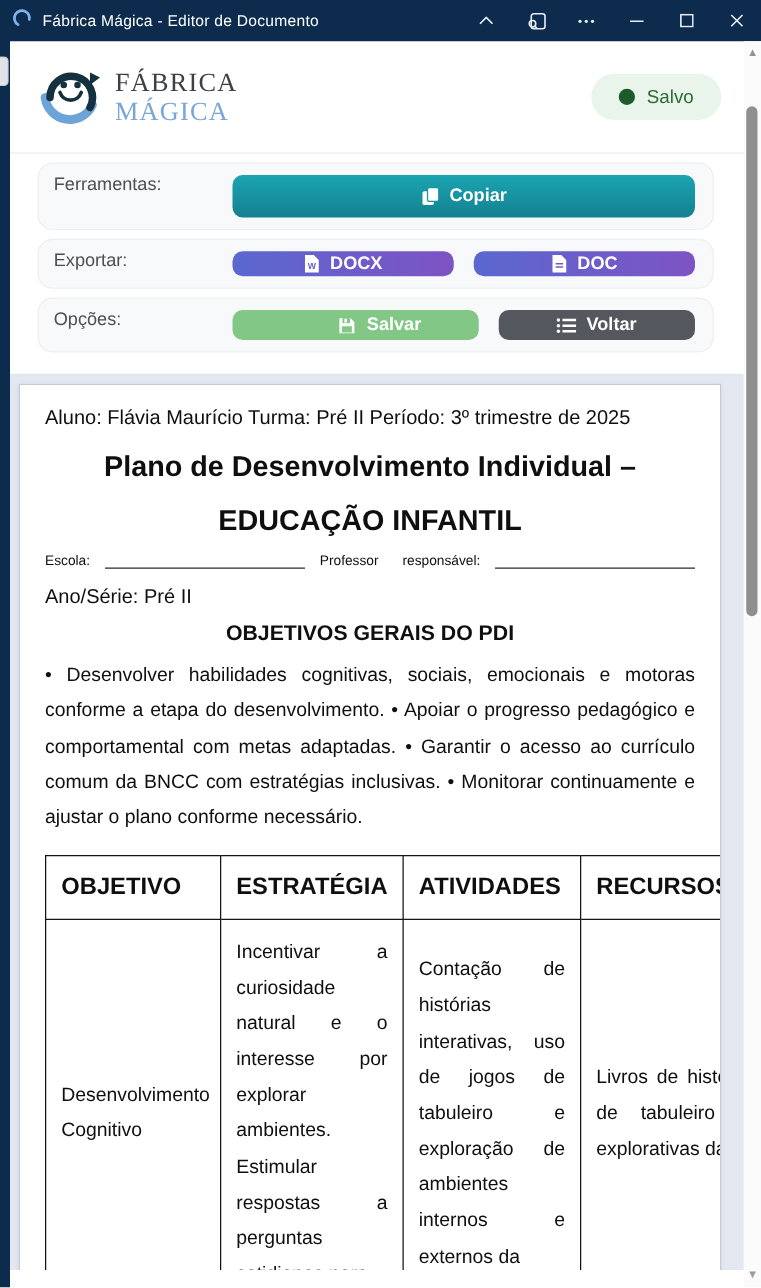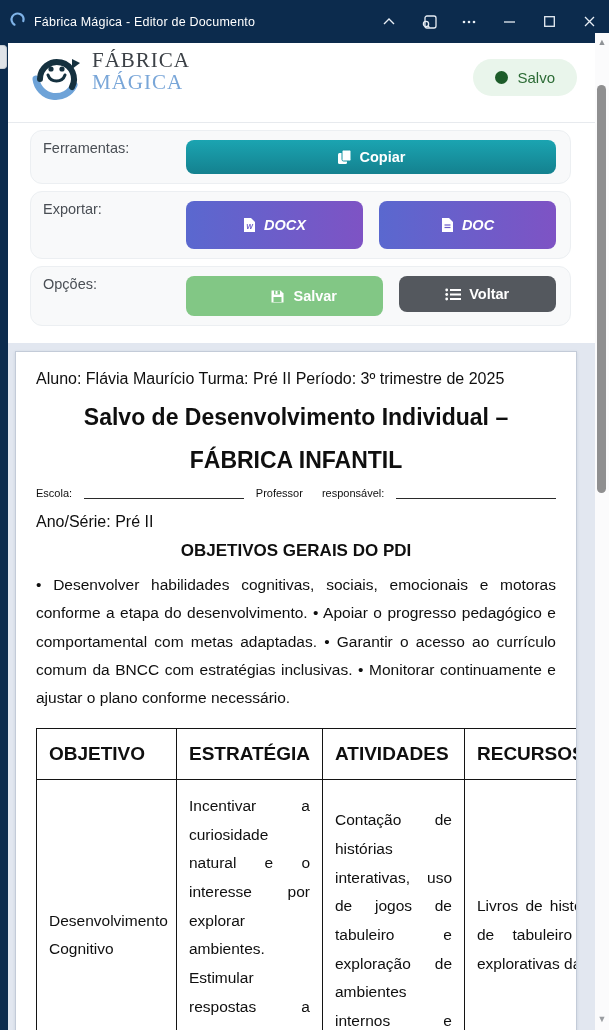--- a/index.html
+++ b/index.html
@@ -1,59 +1,59 @@
 <!DOCTYPE html>
 <html><head>
 <meta charset="utf-8">
 <style>
   * { margin:0; padding:0; box-sizing:border-box; }
   html,body { width:609px; height:1030px; overflow:hidden; }
   body { font-family:"Liberation Sans", sans-serif; background:#fff; position:relative; }
 
   
   .left-strip { position:absolute; left:0; top:0; width:8px; height:1030px; background:#0c2b4d; z-index:5; }
-  .titlebar { position:absolute; left:0; top:0; width:609px; height:43px; background:#0c2b4d;
+  .titlebar { position:absolute; left:0; top:0; width:609px; height:33px; background:#0c2b4d;
               display:flex; align-items:center; color:#fff; z-index:6; }
   .tb-appicon { margin:0 8px 0 9px; }
   .tb-title { font-size:12.5px; letter-spacing:.2px; flex:0 0 auto; }
   .tb-controls { margin-left:auto; display:flex; align-items:center; height:100%; }
   .tb-btn { width:40px; height:33px; display:flex; align-items:center; justify-content:center;
             background:transparent; border:none; color:#e8eef5; cursor:pointer; }
   .tb-btn svg { display:block; }
 
   
   .sidebar-handle { position:absolute; left:0; top:45px; width:7px; height:24px; background:#dfe3e8;
                     border-radius:0 4px 4px 0; z-index:7; border:1px solid #c4cad1; border-left:none; }
 
   .content { position:absolute; left:8px; top:33px; width:587px; height:997px; background:#fff; }
 
   
   .app-header { height:90px; display:flex; align-items:center; padding:0 18px 0 20px;
                 border-bottom:1px solid #e7eaee; background:#fff; }
-  .brand { display:flex; gap:8px; }
+  .brand { display:flex; align-items:center; gap:8px; }
   .brand-text { font-family:"Liberation Serif", serif; font-size:21px; line-height:1.08; letter-spacing:1px; }
   .brand-l1 { color:#3c4147; }
   .brand-l2 { color:#79a6d8; }
   .status-pill { margin-left:auto; background:#e9f5eb; color:#2c6b35; font-size:15px;
                  border-radius:20px; padding:10px 22px; display:flex; align-items:center; gap:9px; }
   .status-dot { width:13px; height:13px; border-radius:50%; background:#1d5c2a; }
 
   
   .toolbar { padding:7px 24px 10px 22px; background:#fff; }
   .tool-row { background:#f8f9fa; border:1px solid #eceff2; border-radius:12px;
               display:flex; align-items:flex-start; padding:9px 14px 9px 12px; margin-bottom:7px; }
   .tool-label { width:96px; flex:0 0 96px; color:#4a4f55; font-size:14.5px; }
   .tool-buttons { flex:1; display:flex; gap:16px;margin-left:47px; }
   .btn { flex:1; border:none; border-radius:8px; color:#fff; font-size:14.5px; font-weight:bold;
          font-family:"Liberation Sans", sans-serif; display:flex; align-items:center; justify-content:center;
          gap:8px; cursor:pointer; }
   .btn-copiar { height:34px; background:linear-gradient(180deg,#1ba4b1,#14818f); }
-  .btn-docx, .btn-doc { height:48px; background:linear-gradient(90deg,#5a68cf,#7e53c4);font-style:italic; }
-  .btn-salvar { height:40px; background:#82c785;padding-left:39px; }
-  .btn-voltar { height:36px; background:#54585e; }
+  .btn-docx, .btn-doc { height:20px; background:linear-gradient(90deg,#5a68cf,#7e53c4); }
+  .btn-salvar { height:24px; background:#82c785;padding-left:39px; }
+  .btn-voltar { height:24px; background:#54585e; }
   .btn svg { display:block; }
 
   
   .docarea { background:#e2e7f0; padding:8px 18px 0 7px; height:717px; overflow:hidden; }
   .page { background:#fff; border:1px solid #c3cbd8; box-shadow:0 1px 3px rgba(40,60,90,.12);
           padding:18px 20px 20px 20px; color:#0f0f0f; overflow:hidden; height:900px; }
   .student-line { font-size:16px; margin-bottom:8px; }
   .doc-title { font-size:23px; font-weight:bold; text-align:center; line-height:1.85; margin-bottom:6px; }
   .field-row { display:flex; align-items:flex-end; font-size:11px; margin:4px 0 14px 0; }
   .blank { flex:1; border-bottom:1.5px solid #2a2a2a; height:1.05em; margin:0 12px; }
@@ -217,22 +217,22 @@
     </div>
 
   </div>
 
   <div class="docarea">
     <div class="page">
 
       <p class="student-line">Aluno: Flávia Maurício Turma: Pré II Período: 3º trimestre de 2025</p>
 
       <div class="doc-title">
-        <div>Salvo de Desenvolvimento Individual –</div>
-        <div>FÁBRICA INFANTIL</div>
+        <div>Plano de Desenvolvimento Individual –</div>
+        <div>EDUCAÇÃO INFANTIL</div>
       </div>
 
       <div class="field-row">
         <span>Escola:</span>
         <span class="blank"></span>
         <span class="prof-label">Professor responsável:</span>
         <span class="blank last"></span>
       </div>
 
       <div class="meta-row">

